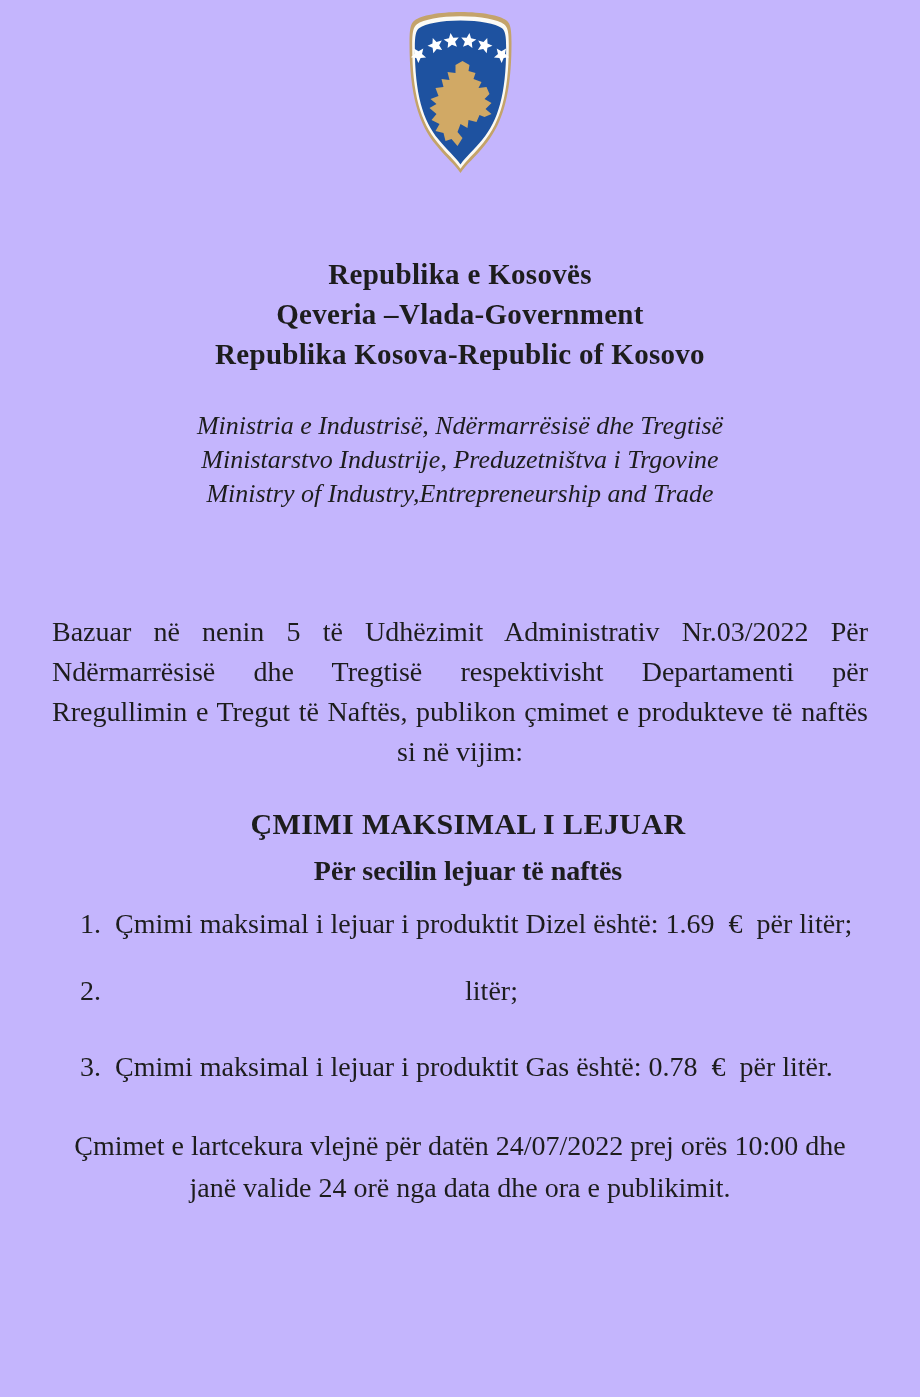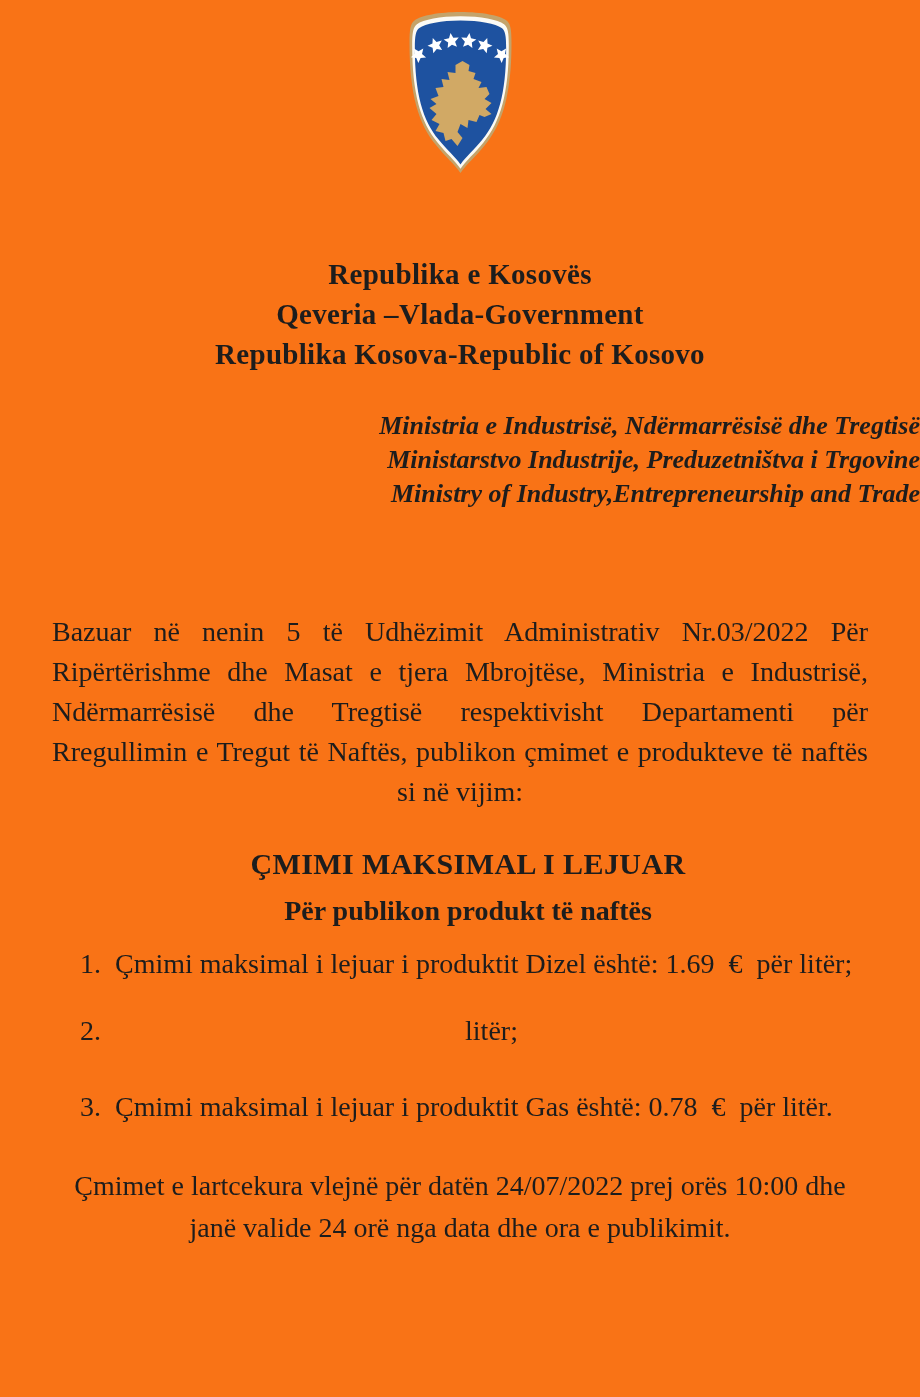--- a/index.html
+++ b/index.html
@@ -1,38 +1,38 @@
 <!DOCTYPE html>
 <html><head>
 <meta charset="utf-8">
 <style>
   html, body { margin: 0; padding: 0; background: #e9e9e9; }
   .page {
     position: relative;
     width: 920px;
     height: 1397px;
     margin: 0 auto;
-    background: #f97316;
+    background: #c4b5fd;
     color: #1d1d1d;
     font-family: "Liberation Serif", "DejaVu Serif", serif;
     overflow: hidden;
   }
   .emblem { display: block; margin: 10px auto 0; }
   .header-block {
     margin-top: 72px;
     text-align: center;
     font-weight: bold;
     font-size: 29px;
     line-height: 40px;
     letter-spacing: 0.3px;
   }
   .ministry-block {
     margin-top: 35px;
-    text-align: right;
-    font-weight: bold;
+    text-align: center;
+    font-weight: normal;
     font-style: italic;
     font-size: 26px;
     line-height: 34px;
   }
   .intro-block {
     margin: 101px 52px 0 52px;
     font-size: 28px;
     line-height: 40px;
   }
   .jline { text-align: justify; text-align-last: justify; }
@@ -99,29 +99,28 @@
   </div>
 
   <div class="ministry-block">
     <div>Ministria e Industrisë, Ndërmarrësisë dhe Tregtisë</div>
     <div>Ministarstvo Industrije, Preduzetništva i Trgovine</div>
     <div>Ministry of Industry,Entrepreneurship and Trade</div>
   </div>
 
   <div class="intro-block">
     <div class="jline">Bazuar në nenin 5 të Udhëzimit Administrativ Nr.03/2022 Për</div>
-    <div class="jline">Ripërtërishme dhe Masat e tjera Mbrojtëse, Ministria e Industrisë,</div>
     <div class="jline">Ndërmarrësisë dhe Tregtisë respektivisht Departamenti për</div>
     <div class="jline">Rregullimin e Tregut të Naftës, publikon çmimet e produkteve të naftës</div>
     <div class="lline">si në vijim:</div>
   </div>
 
   <div class="heading-block">
     <div class="heading-title">ÇMIMI MAKSIMAL I LEJUAR</div>
-    <div class="heading-subtitle">Për publikon produkt të naftës</div>
+    <div class="heading-subtitle">Për secilin lejuar të naftës</div>
   </div>
 
   <div class="price-list">
 
     <div class="price-item">
       <span class="item-number">1.</span>
       <span class="item-text">
         <span>Çmimi maksimal i lejuar i produktit Dizel është: 1.69 &nbsp;€ &nbsp;për litër;</span>
       </span>
     </div>

